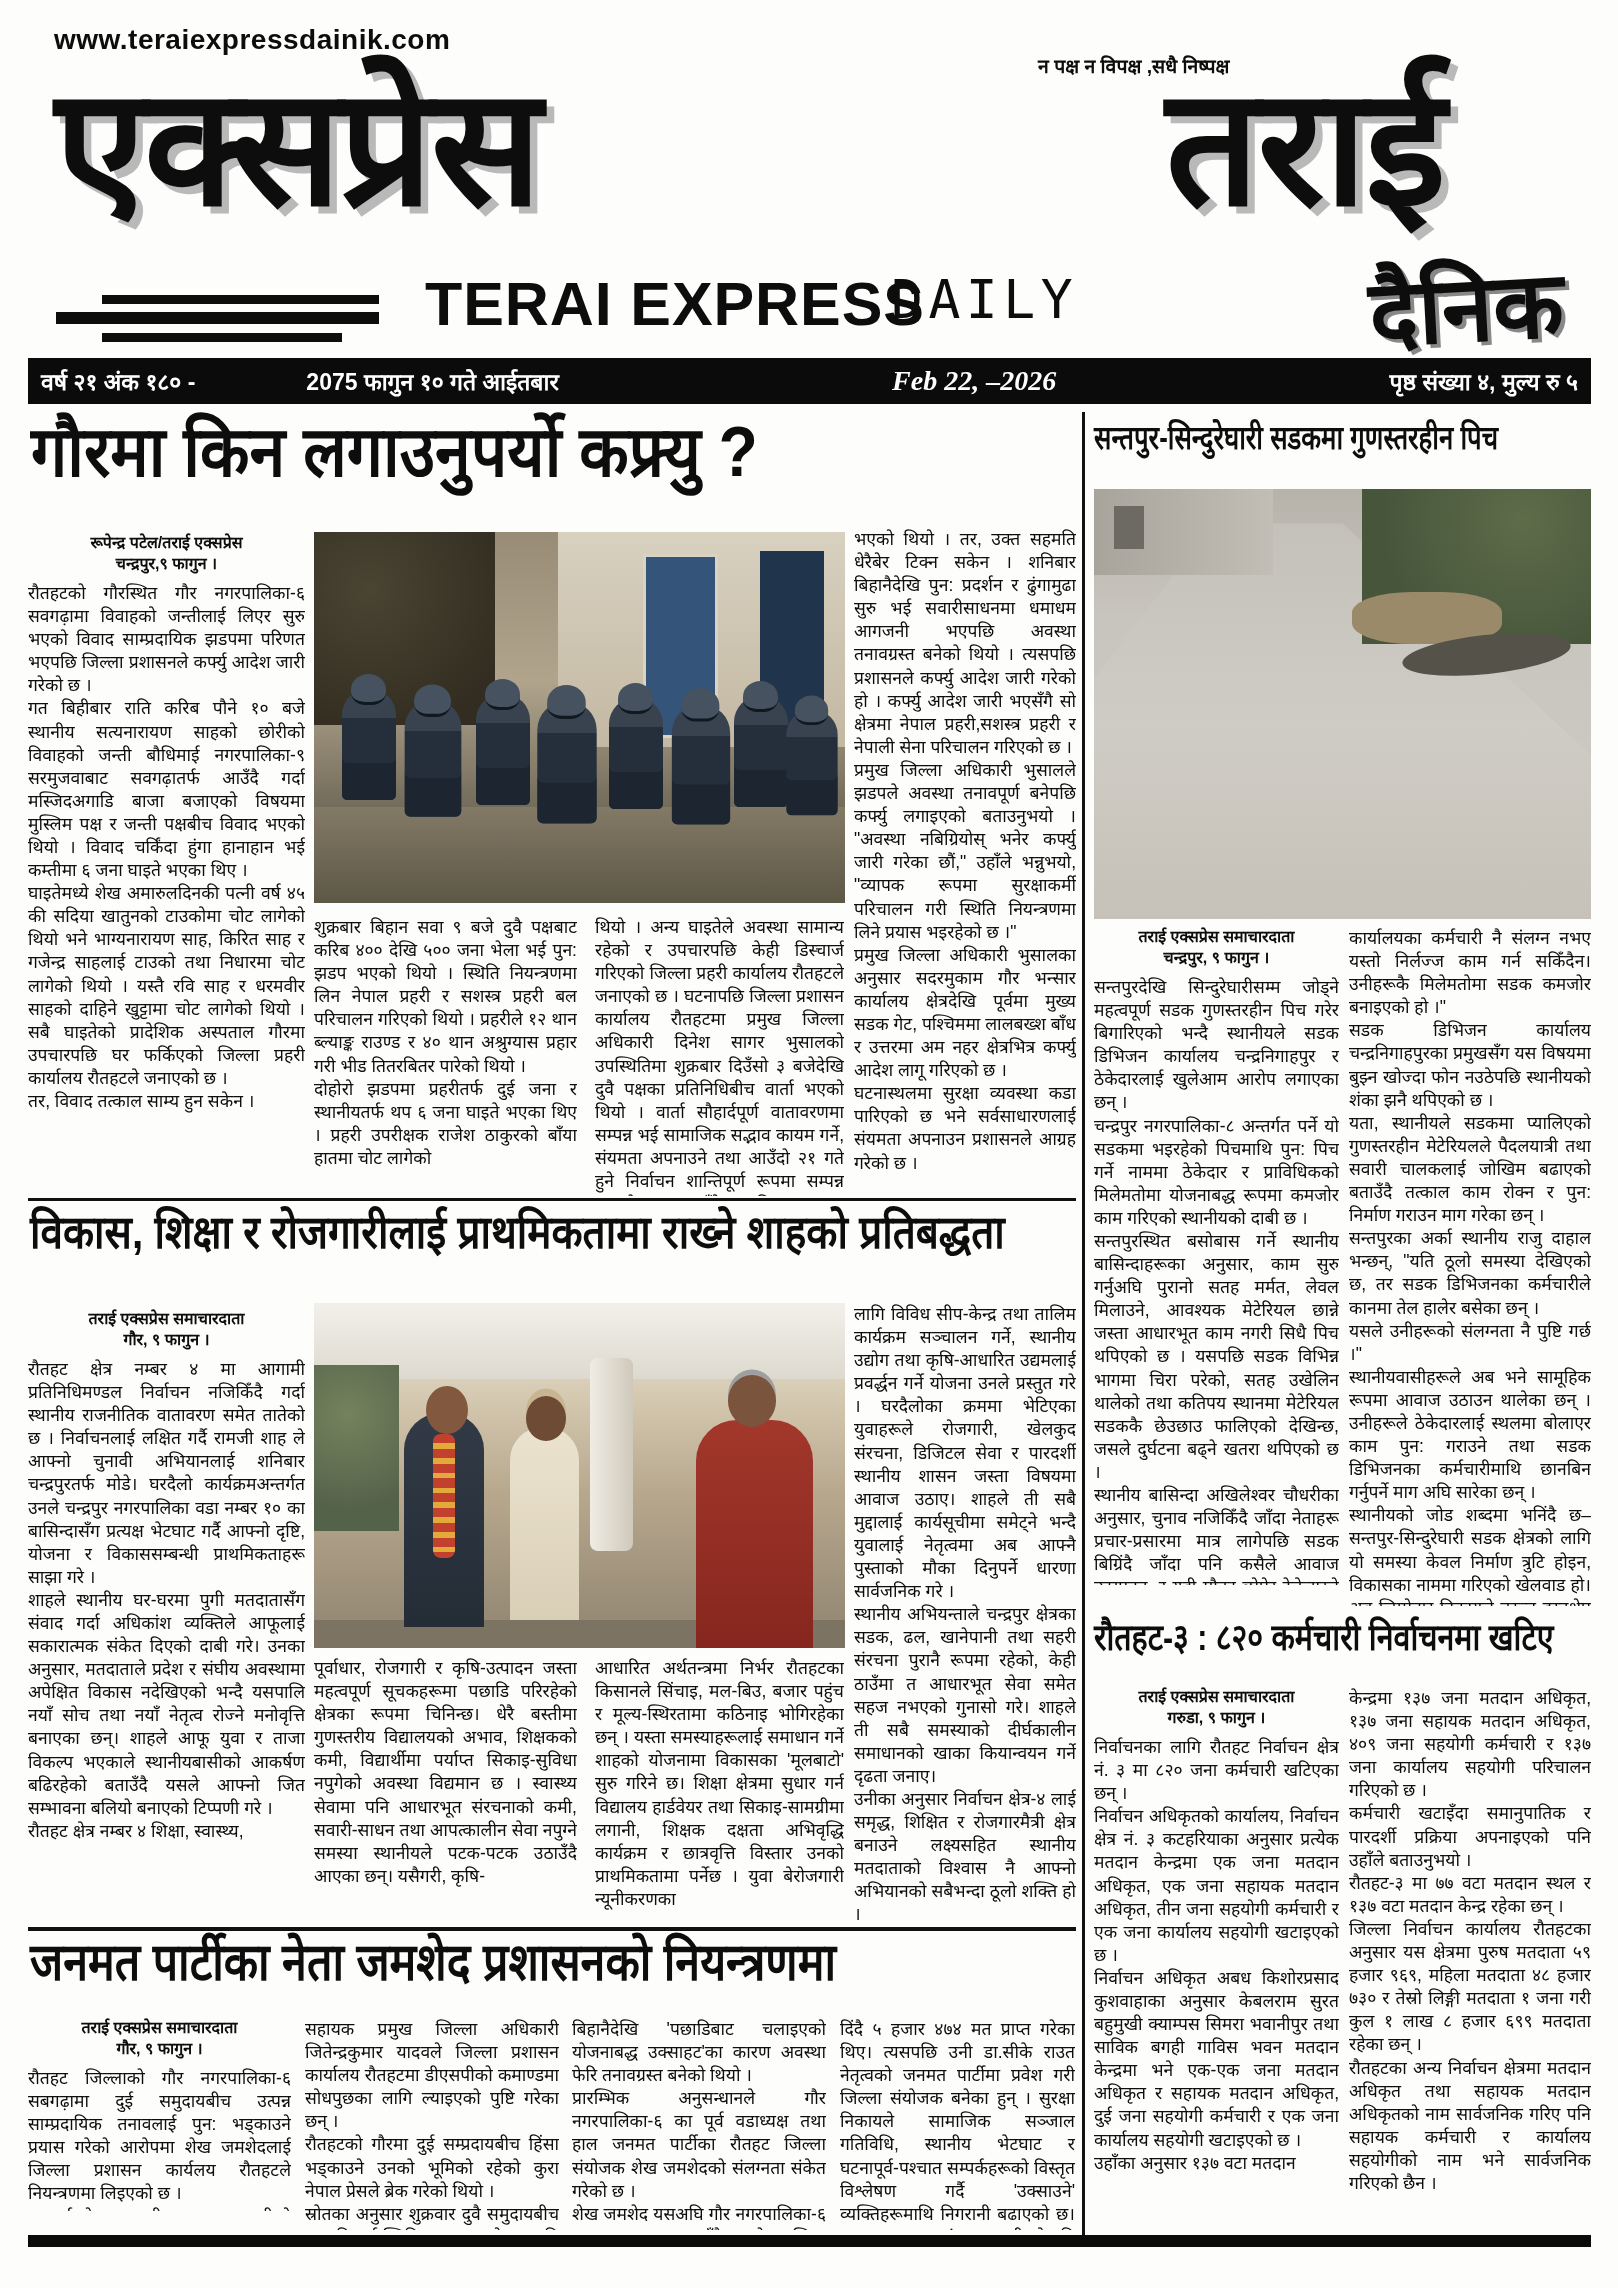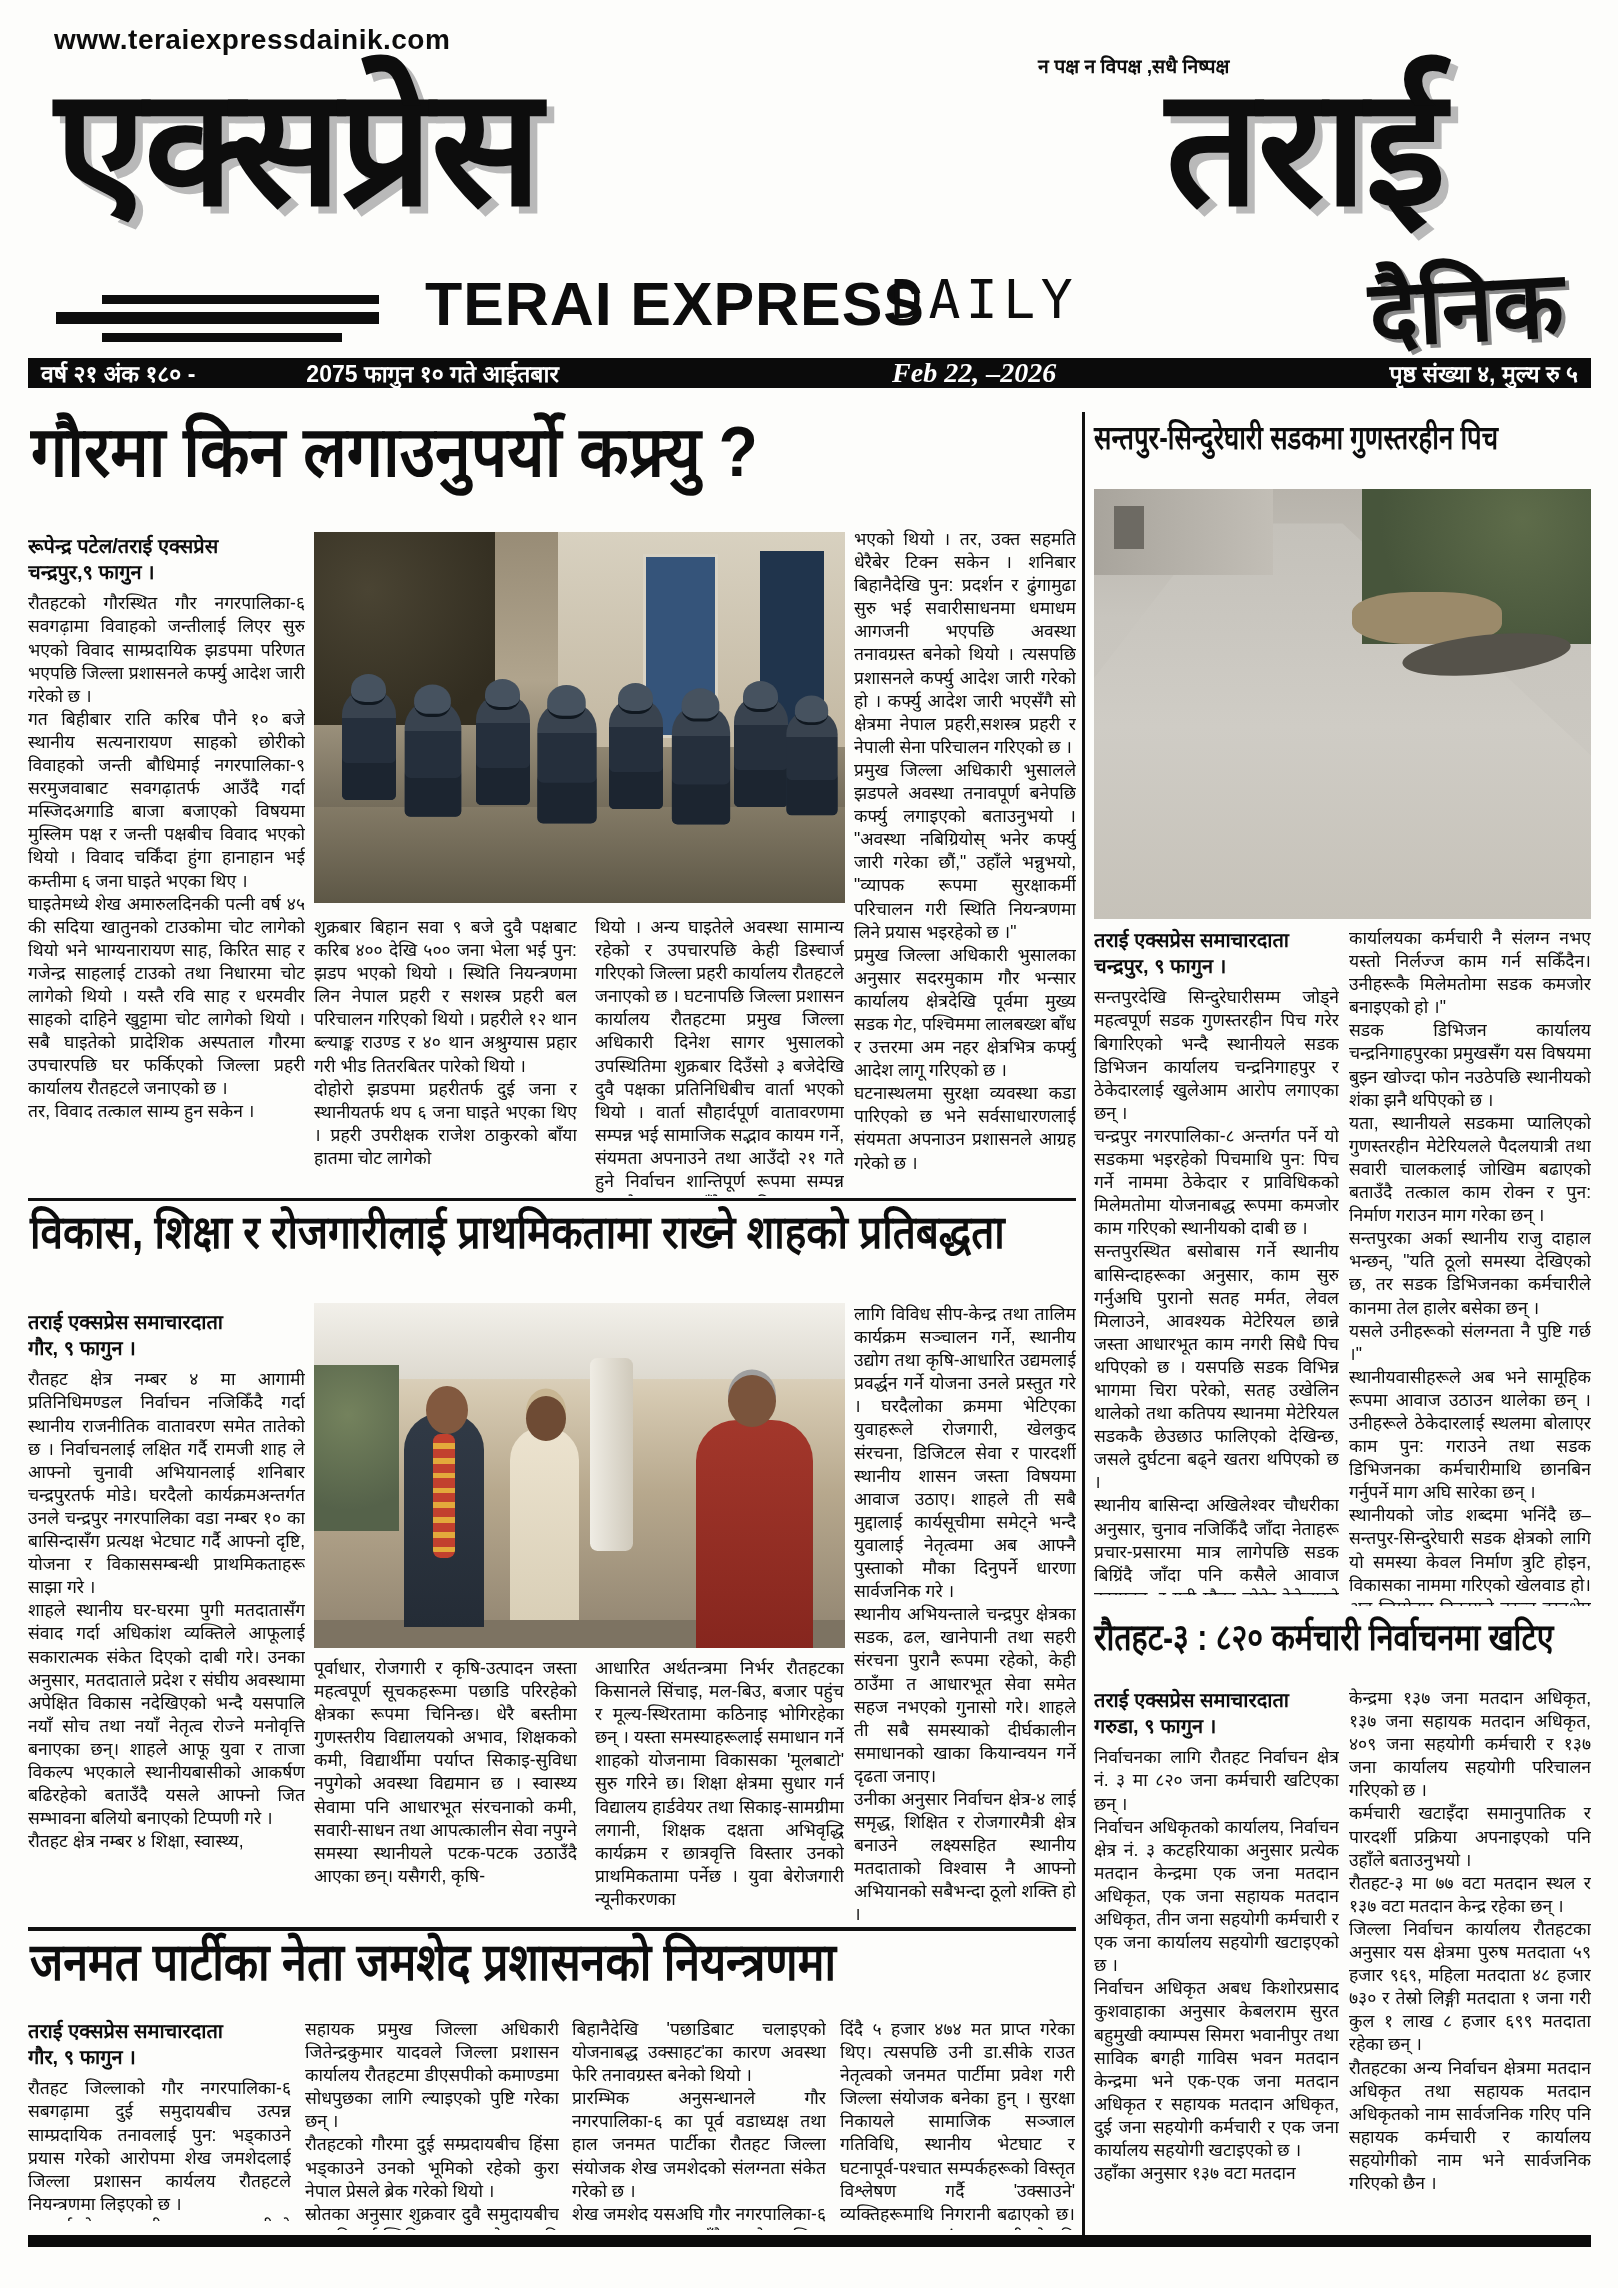--- a/index.html
+++ b/index.html
@@ -15,36 +15,36 @@
   .brand-lines{position:absolute;left:28px;top:26px;width:323px;}
   .brand-lines div{background:#0d0d0d;margin-bottom:8.3px;}
   .bl1{height:9.2px;width:277px;margin-left:46px;}
   .bl2{height:12px;width:323px;}
   .bl3{height:9.2px;width:240px;margin-left:46px;}
   .brand-en{position:absolute;left:397px;top:0;font-size:61px;font-weight:bold;letter-spacing:0.9px;}
   .brand-daily{position:absolute;left:863px;top:0;font-size:53px;font-weight:500;
                font-family:"DejaVu Sans Mono",monospace;letter-spacing:5.5px;}
   .dainik{position:absolute;right:28px;top:-26px;font-size:92px;font-weight:bold;
           transform:rotate(-3deg);text-shadow:3.7px 3.7px 0 #888;}
-  .datebar{left:28px;top:358px;width:1563px;height:30px;background:#0b0b0b;color:#fff;
+  .datebar{left:28px;top:358px;width:1563px;height:46px;background:#0b0b0b;color:#fff;
            display:flex;align-items:center;font-size:23px;font-weight:bold;}
   .db-issue{margin-left:13px;}
   .db-nep{margin-left:111px;}
   .db-eng{margin:4px auto;font-family:"Liberation Serif",serif;font-style:italic;font-size:28px;font-weight:600;}
   .db-price{margin-right:13px;}
   .vrule{left:1082px;top:412px;width:2.8px;height:1826px;background:#111;}
   .hrule{background:#111;height:2.8px;}
   .botrule{left:28px;top:2235px;width:1563px;height:12px;background:#0b0b0b;}
   .headline{font-weight:bold;white-space:nowrap;transform-origin:left center;line-height:1.0;}
   .h-curfew{left:31px;top:417px;font-size:70px;transform:scaleX(.92);}
   .h-road{left:1094px;top:421px;font-size:33px;transform:scaleX(.78);}
   .h-shah{left:29.5px;top:1209px;font-size:46px;transform:scaleX(.88);}
   .h-janamat{left:29.5px;top:1936px;font-size:52px;transform:scaleX(.86);}
   .h-raut{left:1094px;top:1619px;font-size:37px;transform:scaleX(.82);}
-  .byline{font-size:20px;font-weight:bold;text-align:left;line-height:1.3;margin-bottom:7.4px;}
+  .byline{font-size:16px;font-weight:bold;text-align:center;line-height:1.3;margin-bottom:7.4px;}
   .body-col{font-size:17.5px;line-height:1.32;text-align:justify;white-space:pre-line;overflow:hidden;}
   .col{overflow:hidden;}
   
   .photo{overflow:hidden;background:#9a9documents;}
   .ph{position:absolute;}
   .photo1{left:314px;top:532px;width:531px;height:371px;background:linear-gradient(180deg,#8f8share 0%,#a59a88 45%,#6e6654 75%,#4a443a 100%);}
   .photo1{background:linear-gradient(180deg,#988c76 0%,#b0a48d 40%,#7a7260 70%,#514b3d 100%);}
   .p1-wall{left:46%;top:0;width:54%;height:58%;background:linear-gradient(180deg,#d8d1c0,#c3b8a2);}
   .p1-door1{left:62%;top:6%;width:13%;height:48%;background:#35547a;border:3.7px solid #d9d3c4;}
   .p1-door2{left:84%;top:5%;width:12%;height:50%;background:#20344c;}

